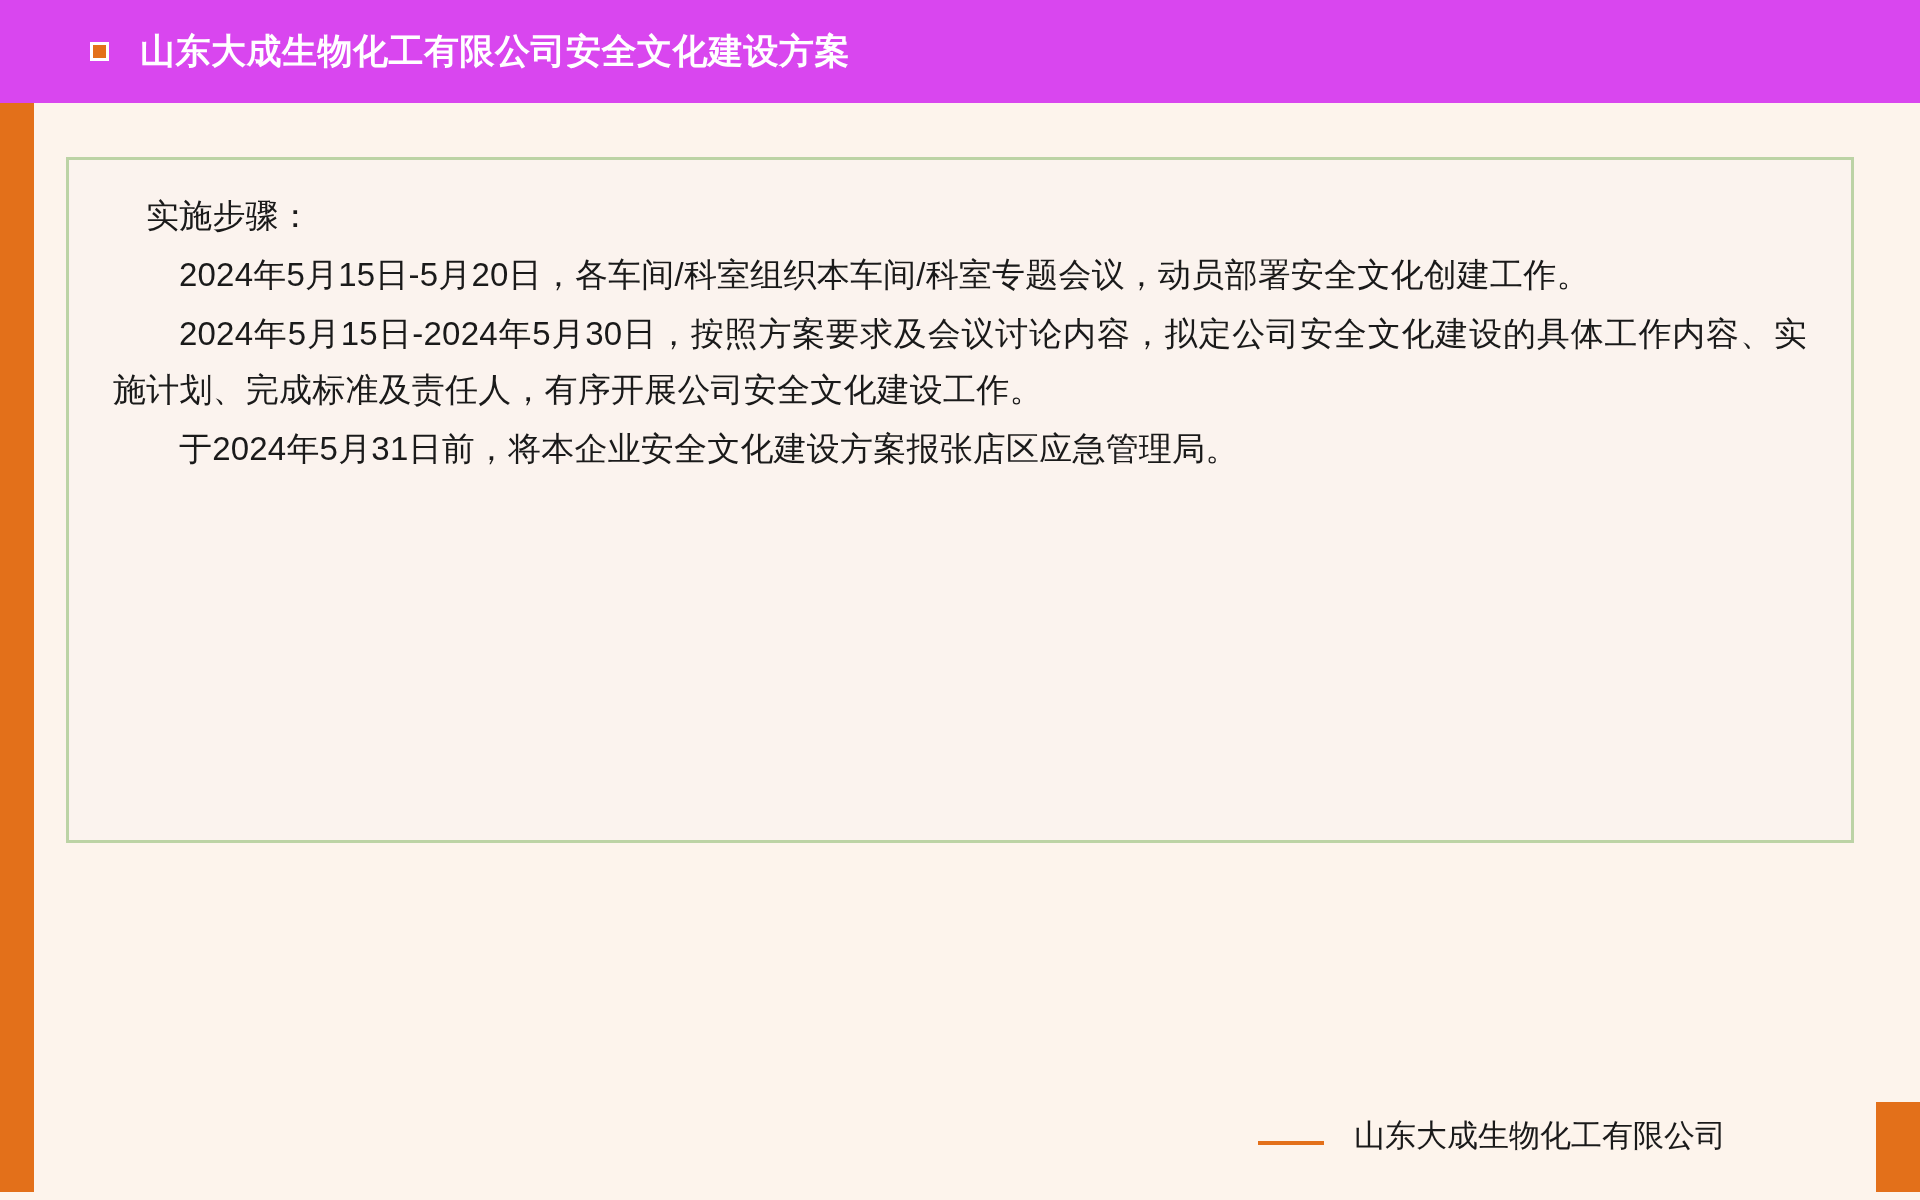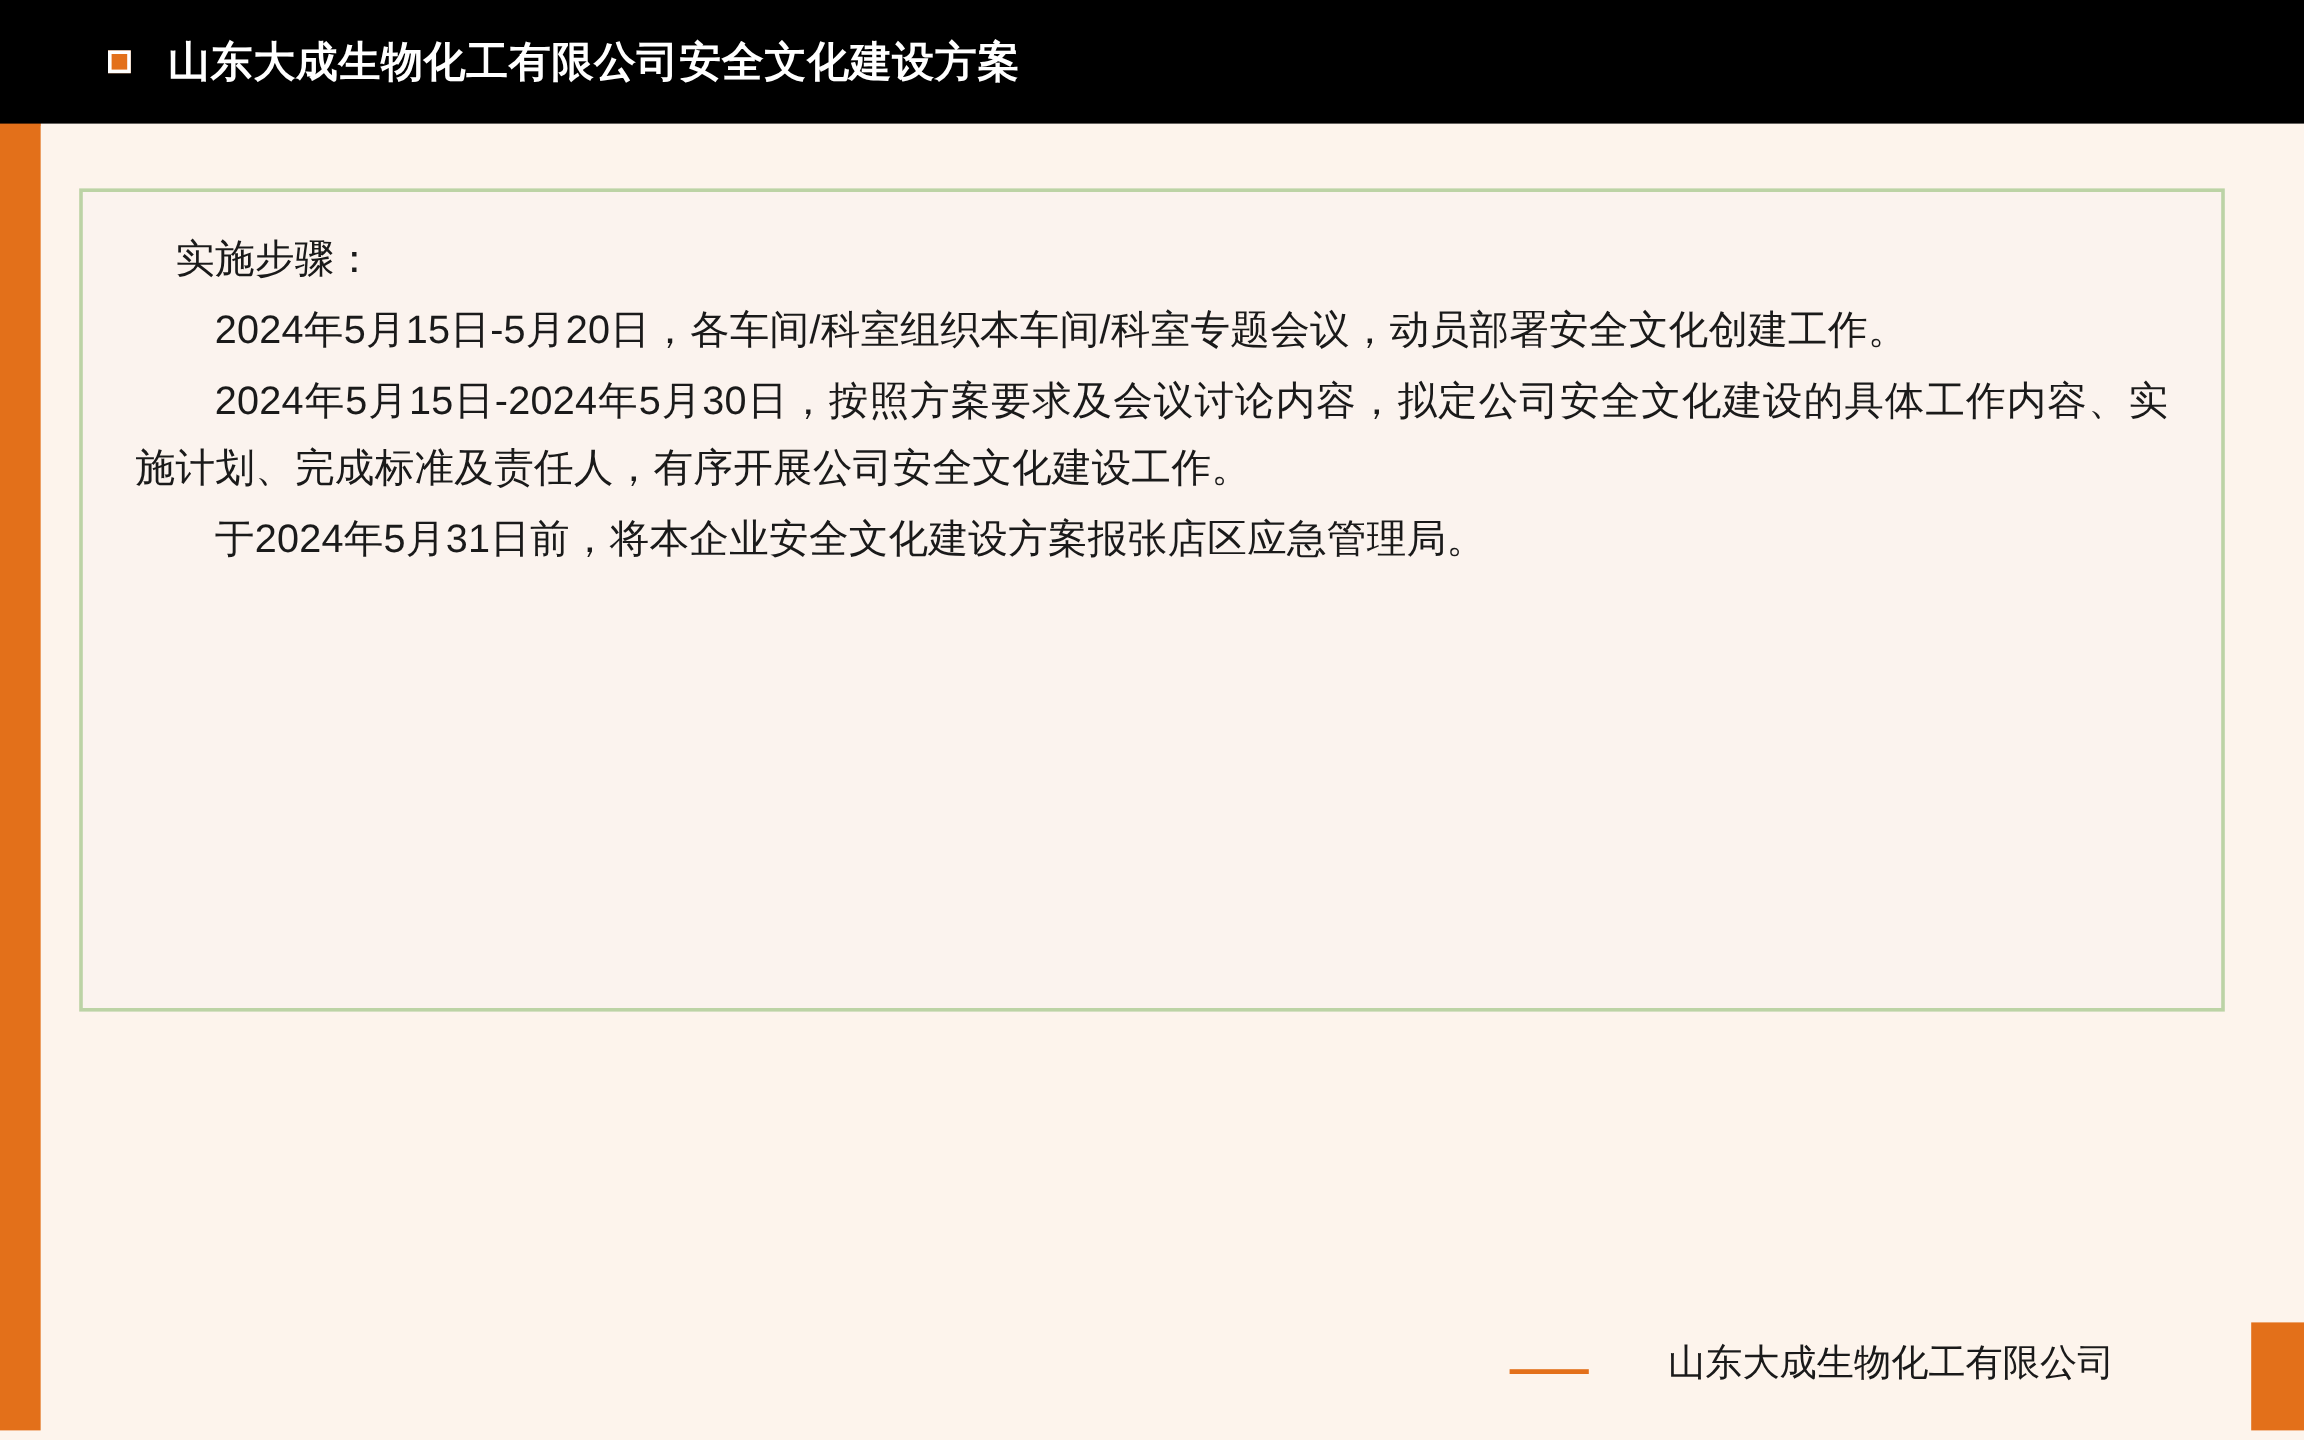--- a/index.html
+++ b/index.html
@@ -37,21 +37,21 @@
     height: 1095px;
     background: #fdf4ec;
   }
   
   .header {
     position: absolute;
     left: 0;
     top: 0;
     width: 1920px;
     height: 103px;
-    background: #000000;
+    background: #d946ef;
     display: flex;
     align-items: center;
   }
   .header-marker {
     width: 19px;
     height: 19px;
     border: 3px solid #ffffff;
     background: #e3701a;
     margin-left: 90px;
     box-sizing: border-box;
@@ -99,21 +99,21 @@
   .footer-line {
     position: absolute;
     left: 1258px;
     top: 1141px;
     width: 66px;
     height: 4px;
     background: #e3701a;
   }
   .footer-text {
     position: absolute;
-    left: 1390px;
+    left: 1354px;
     top: 1115px;
     font-size: 31px;
     color: #1a1a1a;
     white-space: nowrap;
   }
   .footer-block {
     position: absolute;
     right: 0;
     top: 1102px;
     width: 44px;

